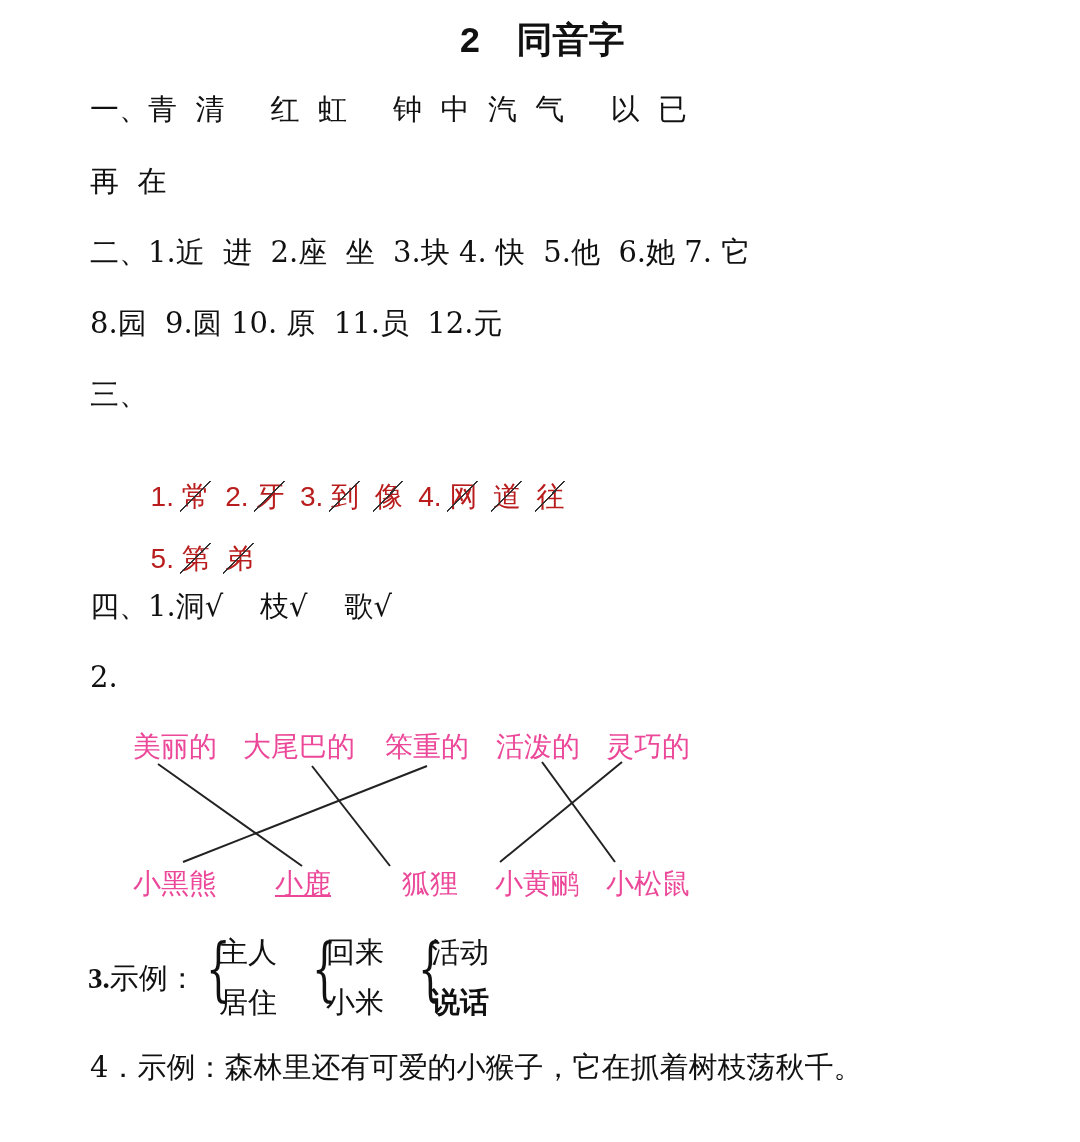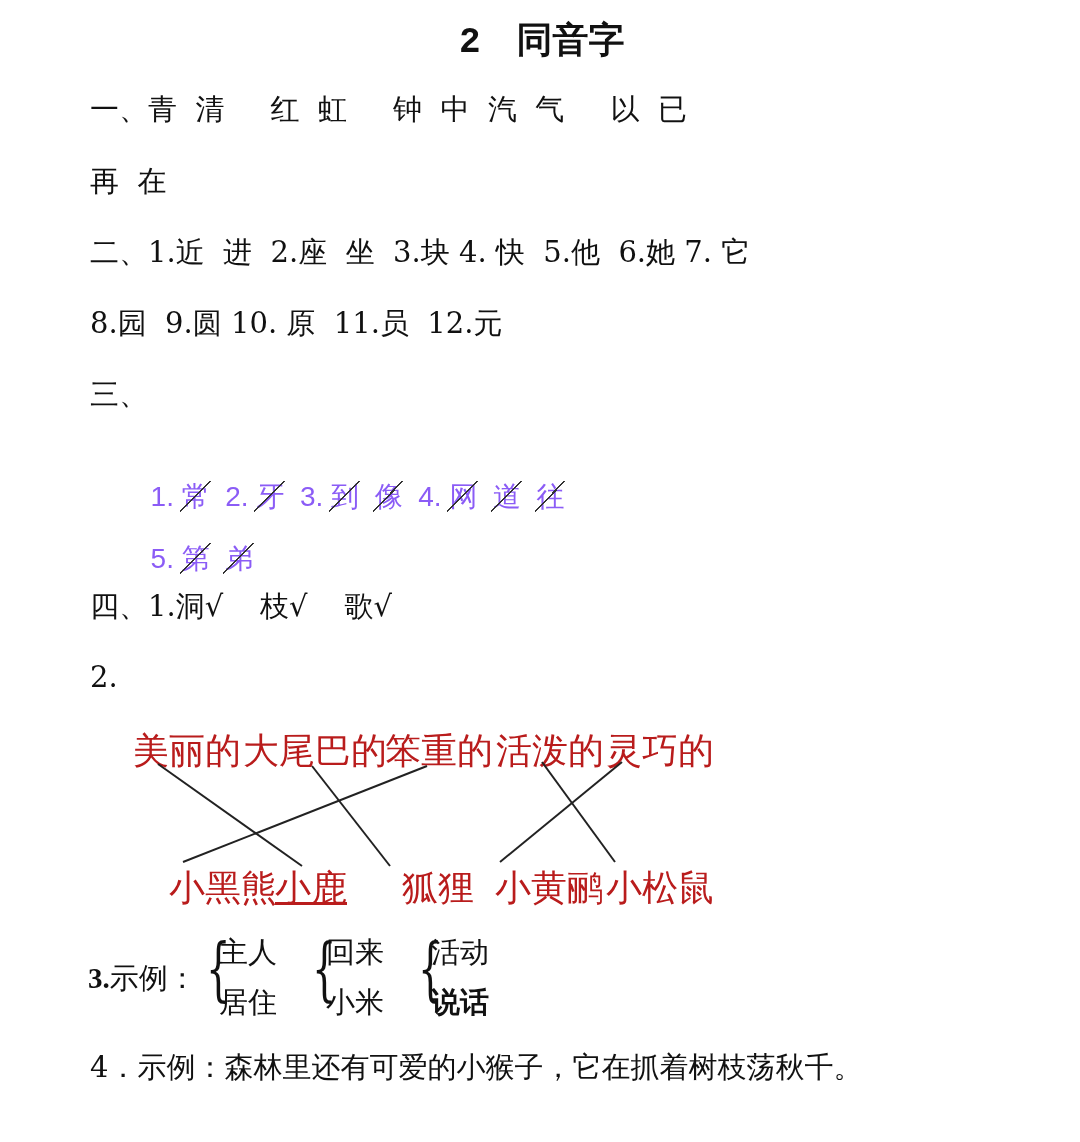--- a/index.html
+++ b/index.html
@@ -1,22 +1,22 @@
 <!DOCTYPE html>
 <html><head>
 <meta charset="utf-8">
 <style>
   html, body { margin:0; padding:0; background:#ffffff; }
   body { width:1080px; height:1142px; position:relative; overflow:hidden;
          font-family:"DejaVu Serif","Liberation Serif",serif; color:#111; }
   .abs { position:absolute; white-space:pre; line-height:1; }
   .title { font-family:Liberation Mono, monospace; font-weight:bold; font-size:36px; }
   .t { font-size:29px; }
-  .sans { font-family:"Liberation Sans","DejaVu Sans",sans-serif; font-size:28px; color:#8b5cf6; }
-  .cap { font-size:36px; color:#b91c1c; }
+  .sans { font-family:"Liberation Sans","DejaVu Sans",sans-serif; font-size:28px; color:#b91c1c; }
+  .cap { font-size:28px; color:#ec4899; }
   .strike { position:relative; display:inline-block; }
   .strike::after { content:""; position:absolute; left:-2px; top:-2px; width:110%; height:110%;
      background:linear-gradient(to bottom right, transparent calc(50% - 1px), #333 calc(50% - 1px), #333 calc(50% + 0.5px), transparent calc(50% + 0.5px)); }
   .brace { position:absolute; font-size:70px; line-height:1; transform:scaleX(0.55); transform-origin:left top; color:#111; font-family:"DejaVu Serif",serif; }
   .bold { font-weight:bold; font-family:"Liberation Serif",serif; }
   svg.lines { position:absolute; left:0; top:0; }
 </style>
 </head>
 <body>
 
@@ -47,21 +47,21 @@
 <div class="abs cap" style="left:606px;top:733px;">灵巧的</div>
 
 <svg class="lines" width="1080" height="1142">
   <line x1="158" y1="764" x2="302" y2="866" stroke="#222" stroke-width="2"></line>
   <line x1="312" y1="766" x2="390" y2="866" stroke="#222" stroke-width="2"></line>
   <line x1="427" y1="766" x2="183" y2="862" stroke="#222" stroke-width="2"></line>
   <line x1="542" y1="762" x2="615" y2="862" stroke="#222" stroke-width="2"></line>
   <line x1="622" y1="762" x2="500" y2="862" stroke="#222" stroke-width="2"></line>
 </svg>
 
-<div class="abs cap" style="left:133px;top:870px;margin-left:36px;">小黑熊</div>
+<div class="abs cap" style="left:133px;top:870px;">小黑熊</div>
 <div class="abs cap" style="left:275px;top:870px;text-decoration:underline;">小鹿</div>
 <div class="abs cap" style="left:402px;top:870px;">狐狸</div>
 <div class="abs cap" style="left:495px;top:870px;">小黄鹂</div>
 <div class="abs cap" style="left:606px;top:870px;">小松鼠</div>
 
 <div class="abs t" style="left:88px;top:964px;"><span class="bold">3.</span><span>示例：</span></div>
 
 <div class="brace" style="left:206px;top:934px;">{</div>
 <div class="abs t" style="left:219px;top:938px;">主人</div>
 <div class="abs t" style="left:219px;top:988px;">居住</div>

